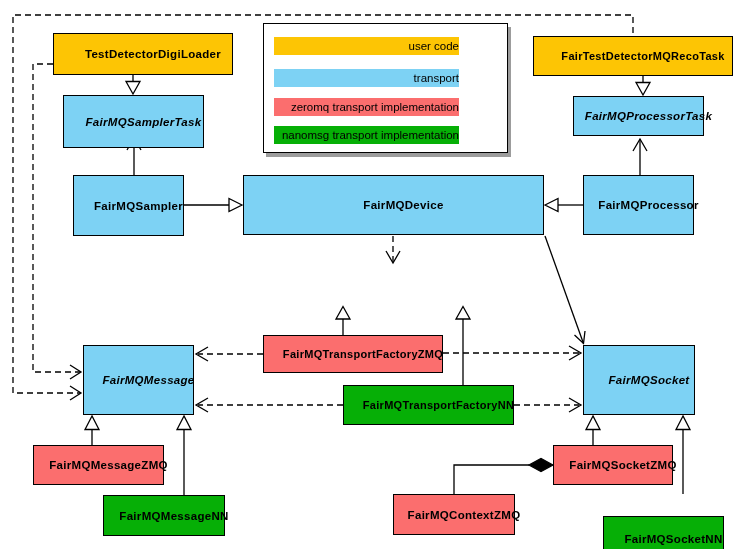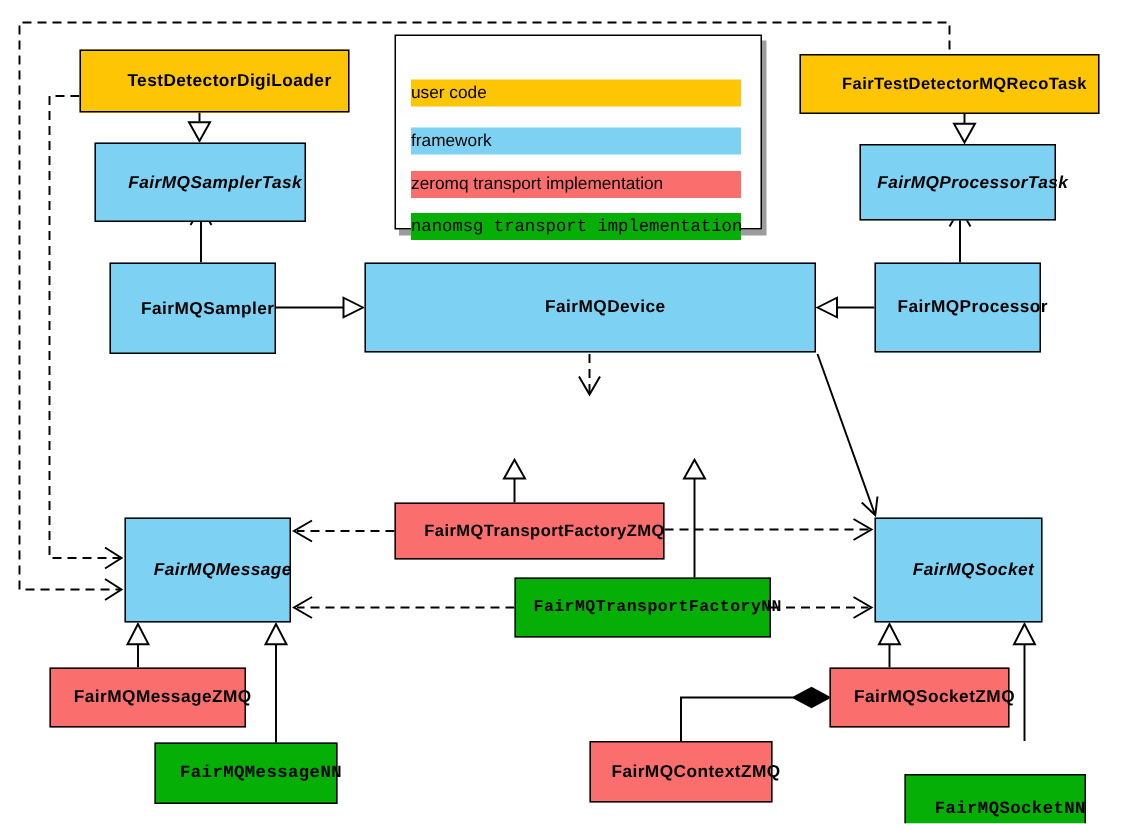--- a/index.html
+++ b/index.html
@@ -12,30 +12,30 @@
     position:absolute;z-index:2;box-sizing:border-box;
     border:1.5px solid #000;
     display:flex;align-items:center;justify-content:center;
     font-weight:bold;font-size:11.5px;letter-spacing:.3px;color:#000;
     white-space:nowrap;text-align:center;padding-left:20px;
   }
   .abstract{font-style:italic;}
   .c-user-code{background:var(--user-code,#FDC504);}
   .c-framework{background:var(--framework,#7DD2F4);}
   .c-zeromq{background:var(--zeromq,#FB6E6E);}
-  .c-nanomsg{background:var(--nanomsg,#06AF06);font-family:Liberation Mono, monospace;}
+  .c-nanomsg{background:var(--nanomsg,#06AF06);}
   #legend{
     position:absolute;left:263px;top:23px;width:245px;height:130px;z-index:2;
     box-sizing:border-box;background:#fff;border:1.5px solid #000;
     box-shadow:3px 4px 0 var(--legend-shadow,#9C9C9C);
   }
   .legend-bar{
-    position:absolute;left:10px;width:220px;height:18px;
-    display:flex;align-items:center;justify-content:flex-start;
-    font-size:11.5px;color:#000;white-space:nowrap;margin-top:16px;
+    position:absolute;left:10px;width:185px;height:18px;
+    display:flex;align-items:center;justify-content:flex-end;
+    font-size:11.5px;color:#000;white-space:nowrap;
   }
 </style>
 </head>
 <body>
 
 <div id="canvas">
 
   <svg id="edges" width="748" height="549" viewBox="0 0 748 549" stroke="#000" stroke-width="1.3" fill="none">
 
     <g>
@@ -142,37 +142,37 @@
       <polyline points="529,465 454,465 454,494"></polyline>
       <polygon points="553,465 541,458.5 529,465 541,471.5" fill="#000"></polygon>
     </g>
   </svg>
 
   <div id="legend">
     <div class="legend-bar c-user-code" style="top:13px">
       <span>user code</span>
     </div>
     <div class="legend-bar c-framework" style="top:45px">
-      <span>framework</span>
+      <span>transport</span>
     </div>
     <div class="legend-bar c-zeromq" style="top:74px">
       <span>zeromq transport implementation</span>
     </div>
     <div class="legend-bar c-nanomsg" style="top:102px">
       <span>nanomsg transport implementation</span>
     </div>
   </div>
 
   <div class="node c-user-code" style="left:53px;top:33px;width:180px;height:42px">TestDetectorDigiLoader</div>
 
   <div class="node c-user-code" style="left:533px;top:36px;width:200px;height:40px;font-size:11px">FairTestDetectorMQRecoTask</div>
 
   <div class="node c-framework abstract" style="left:63px;top:95px;width:141px;height:53px">FairMQSamplerTask</div>
 
-  <div class="node c-framework abstract" style="left:573px;top:96px;width:131px;height:51px">FairMQProcessorTask</div>
+  <div class="node c-framework abstract" style="left:573px;top:96px;width:131px;height:40px">FairMQProcessorTask</div>
 
   <div class="node c-framework" style="left:243px;top:175px;width:301px;height:60px">FairMQDevice</div>
 
   <div class="node c-framework" style="left:73px;top:175px;width:111px;height:61px">FairMQSampler</div>
 
   <div class="node c-framework" style="left:583px;top:175px;width:111px;height:60px">FairMQProcessor</div>
 
 
   <div class="node c-zeromq" style="left:263px;top:335px;width:180px;height:38px;font-size:11px">FairMQTransportFactoryZMQ</div>
 

